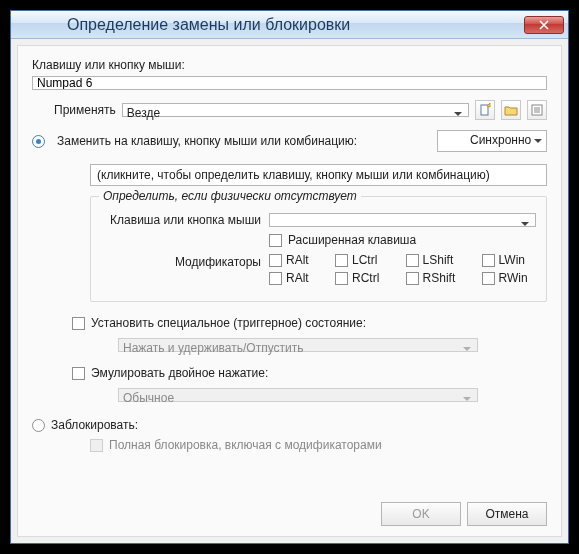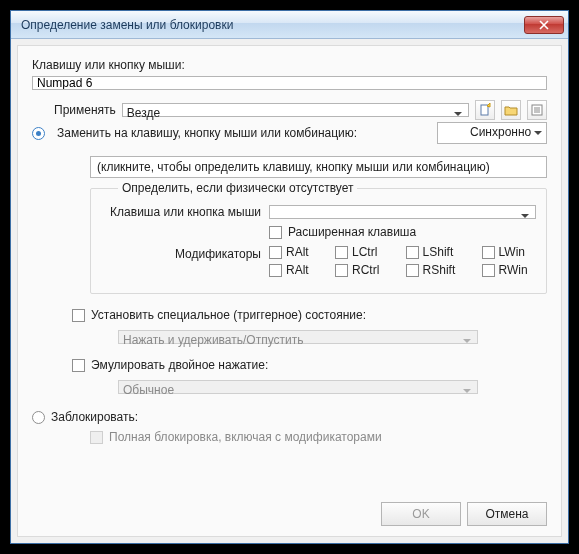--- a/index.html
+++ b/index.html
@@ -20,21 +20,21 @@
     box-shadow:0 0 8px rgba(0,0,0,.6);
     display:flex; flex-direction:column;
   }
   .titlebar {
     height:28px;
     background:linear-gradient(#f6fafd,#d9e7f6 45%,#c2d8ef 46%,#d4e6f6);
     border-bottom:1px solid #9fb9d6;
     display:flex; align-items:center; justify-content:space-between;
     padding:0 4px 0 10px;
   }
-  .titlebar .title { color:#1d3b5c; font-size:12px; }
+  .titlebar .title { color:#1d3b5c; font-size:16px;margin-left:46px; }
   .close-btn {
     width:40px; height:18px;
     background:linear-gradient(#e8a3a0,#cf4e48 45%,#c03b34 46%,#d76a63);
     border:1px solid #8c2f2a; border-radius:3px;
     display:flex; align-items:center; justify-content:center;
     color:#fff; cursor:default;
   }
   .close-btn svg { width:10px; height:10px; }
   .client {
     flex:1; background:#fafafa;
@@ -59,21 +59,21 @@
   .chev {
     width:16px; height:16px;
     display:flex; align-items:center; justify-content:center;
   }
   .chev::before {
     content:""; border:4px solid transparent; border-top-color:#444;
     margin-top:4px;
   }
   .select.disabled .chev::before { border-top-color:#b0b0b0; }
   .row { display:flex; align-items:center; gap:6px; }
-  .apply-row { margin-top:10px; margin-bottom:0; padding-left:22px; }
+  .apply-row { margin-top:10px; margin-bottom:8px; padding-left:22px; }
   .apply-row .select { flex:1; }
   .iconbtn {
     width:20px; height:20px; border:1px solid #c9c9c9;
     background:linear-gradient(#fff,#eee);
     display:flex; align-items:center; justify-content:center;
   }
   .iconbtn svg { width:14px; height:14px; }
 
   .radio, .check {
     width:13px; height:13px; flex:0 0 13px;
@@ -95,22 +95,22 @@
     padding:3px 6px;
   }
   .groupbox {
     margin-left:58px;
     border:1px solid #d9d9d9;
     border-radius:2px;
     padding:16px 10px 10px 10px;
     position:relative;
   }
   .groupbox .legend {
-    position:absolute; top:-8px; left:27px;
-    background:#fafafa; padding:0 4px;
+    position:absolute; top:-8px; left:8px;
+    background:#fafafa; padding:0 4px;font-style:italic;
   }
   .kv { display:flex; align-items:center; gap:8px; margin-bottom:6px; }
   .kv .k { width:160px; text-align:right; }
   .kv .v { flex:1; }
   .modgrid { display:grid; grid-template-columns:repeat(4,auto); gap:4px 18px; }
   .modcell { display:flex; align-items:center; gap:4px; }
 
   .sub-check-row { margin:14px 0 4px 40px; display:flex; align-items:center; gap:6px; }
   .sub-select { margin:4px 0 0 86px; }
   .block-row { margin-top:16px; display:flex; align-items:center; gap:6px; }

